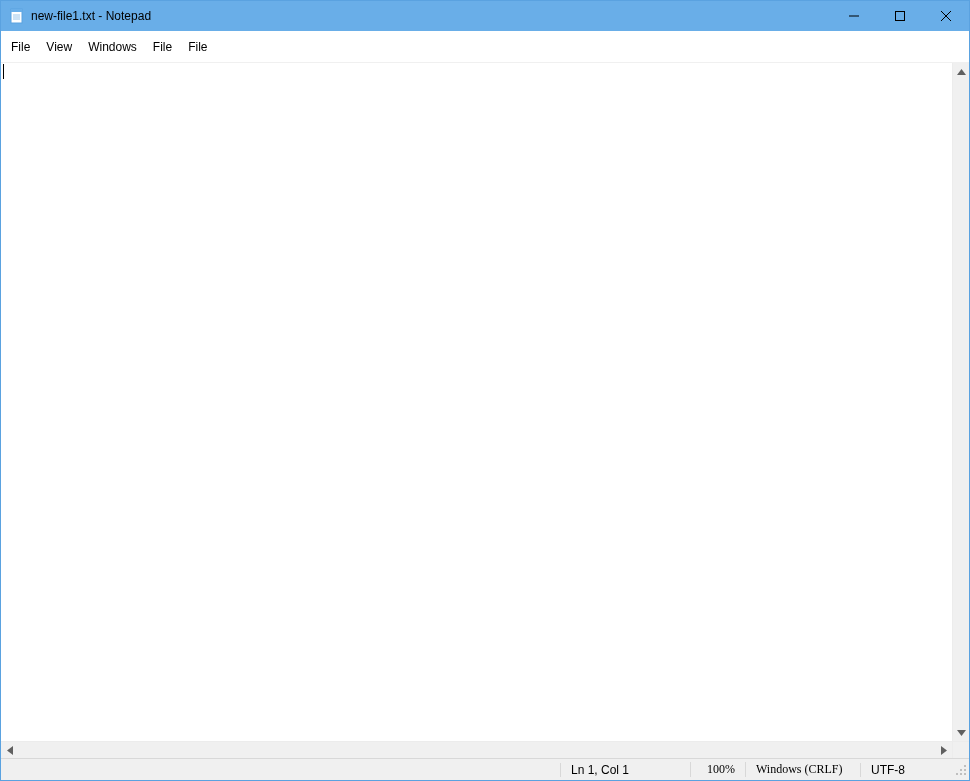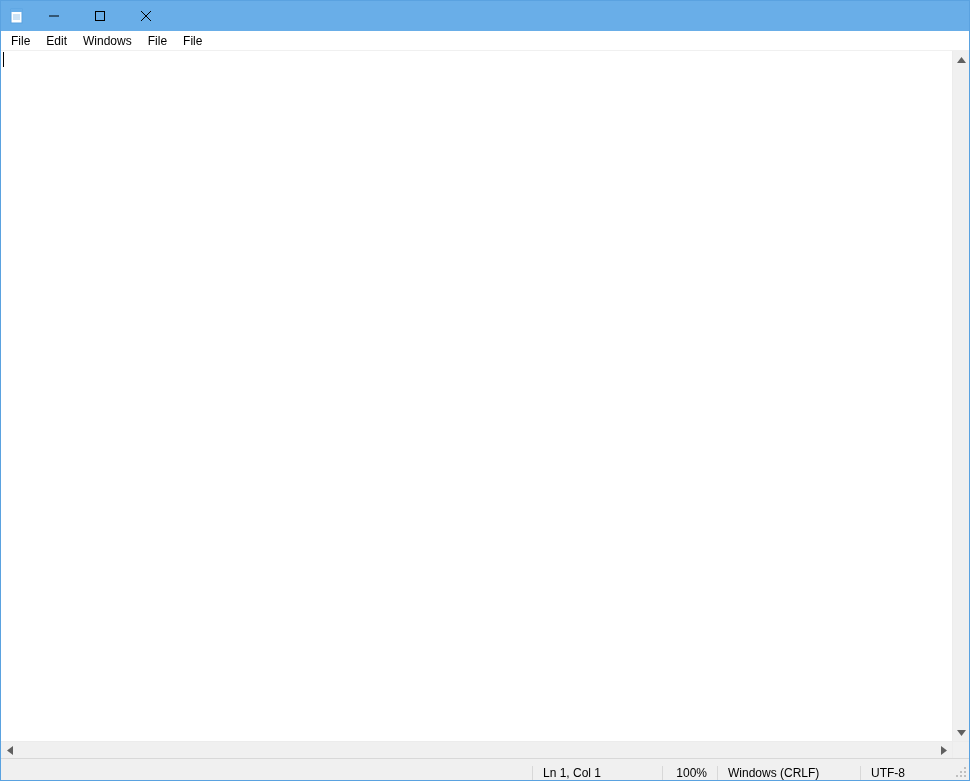--- a/index.html
+++ b/index.html
@@ -48,21 +48,21 @@
     display: flex;
     align-items: center;
     justify-content: center;
     cursor: default;
   }
   .win-btn svg { display: block; }
 
   
   .menubar {
     background: #fff;
-    height: 20px;
+    height: 32px;
     display: flex;
     align-items: center;
     padding: 0 2px;
     flex-shrink: 0;
     border-bottom: 1px solid #f0f0f0;
   }
   .menu-item {
     padding: 2px 8px;
     font-size: 12px;
     cursor: default;
@@ -135,36 +135,36 @@
     border-top: 1px solid #ececec;
     border-left: 1px solid #ececec;
   }
 
   
   .statusbar {
     height: 22px;
     background: #f0f0f0;
     border-top: 1px solid #d8d8d8;
     display: flex;
-    align-items: flex-end;
+    align-items: center;
     font-size: 12px;
     flex-shrink: 0;
   }
   .status-spacer { flex: 1; }
   .status-cell {
     border-left: 1px solid #d8d8d8;
     padding: 0 10px;
     display: flex;
     align-items: center;
     color: #000;
   }
   .status-cell.ln { width: 130px; }
-  .status-cell.zoom { width: 55px; justify-content: flex-end; }
-  .status-cell.eol { width: 115px; }
-  .status-cell.enc { width: 92px; margin-left: 28px; }
+  .status-cell.zoom { width: 55px; justify-content: flex-end; font-family: Liberation Serif, serif; }
+  .status-cell.eol { width: 115px; font-family: Liberation Serif, serif; }
+  .status-cell.enc { width: 92px; }
   .grip {
     width: 17px;
     display: flex;
     align-items: flex-end;
     justify-content: flex-end;
     padding: 2px;
   }
 
   .tri {
     fill: #606060;
@@ -176,20 +176,21 @@
 <div class="titlebar">
   <span class="app-icon">
     <svg width="16" height="16" viewBox="0 0 16 16">
       <rect x="2" y="1" width="11" height="14" fill="#fff" stroke="#5aa2e0" stroke-width="1"></rect>
       <rect x="2" y="1" width="11" height="3" fill="#69aee8"></rect>
       <line x1="4" y1="7" x2="11" y2="7" stroke="#9cc6ea" stroke-width="1"></line>
       <line x1="4" y1="9" x2="11" y2="9" stroke="#9cc6ea" stroke-width="1"></line>
       <line x1="4" y1="11" x2="11" y2="11" stroke="#9cc6ea" stroke-width="1"></line>
     </svg>
   </span>
+  <span class="title">new-file1.txt - Notepad</span>
   <div class="win-controls">
     <div class="win-btn">
       <svg width="10" height="10" viewBox="0 0 10 10">
           <line x1="0" y1="5" x2="10" y2="5" stroke="#000" stroke-width="1"></line>
         </svg>
     </div>
     <div class="win-btn">
       <svg width="10" height="10" viewBox="0 0 10 10">
           <rect x="0.5" y="0.5" width="9" height="9" fill="none" stroke="#000" stroke-width="1"></rect>
         </svg>
@@ -198,21 +199,21 @@
       <svg width="10" height="10" viewBox="0 0 10 10">
           <line x1="0" y1="0" x2="10" y2="10" stroke="#000" stroke-width="1"></line>
           <line x1="10" y1="0" x2="0" y2="10" stroke="#000" stroke-width="1"></line>
         </svg>
     </div>
   </div>
 </div>
 
 <div class="menubar">
   <div class="menu-item">File</div>
-  <div class="menu-item">Edit</div>
+  <div class="menu-item">View</div>
   <div class="menu-item">Windows</div>
   <div class="menu-item">File</div>
   <div class="menu-item">File</div>
 </div>
 
 <div class="editor-region">
   <div class="text-area"></div>
   <div class="text-cursor"></div>
   <div class="vscroll">
     <div class="arrow">

